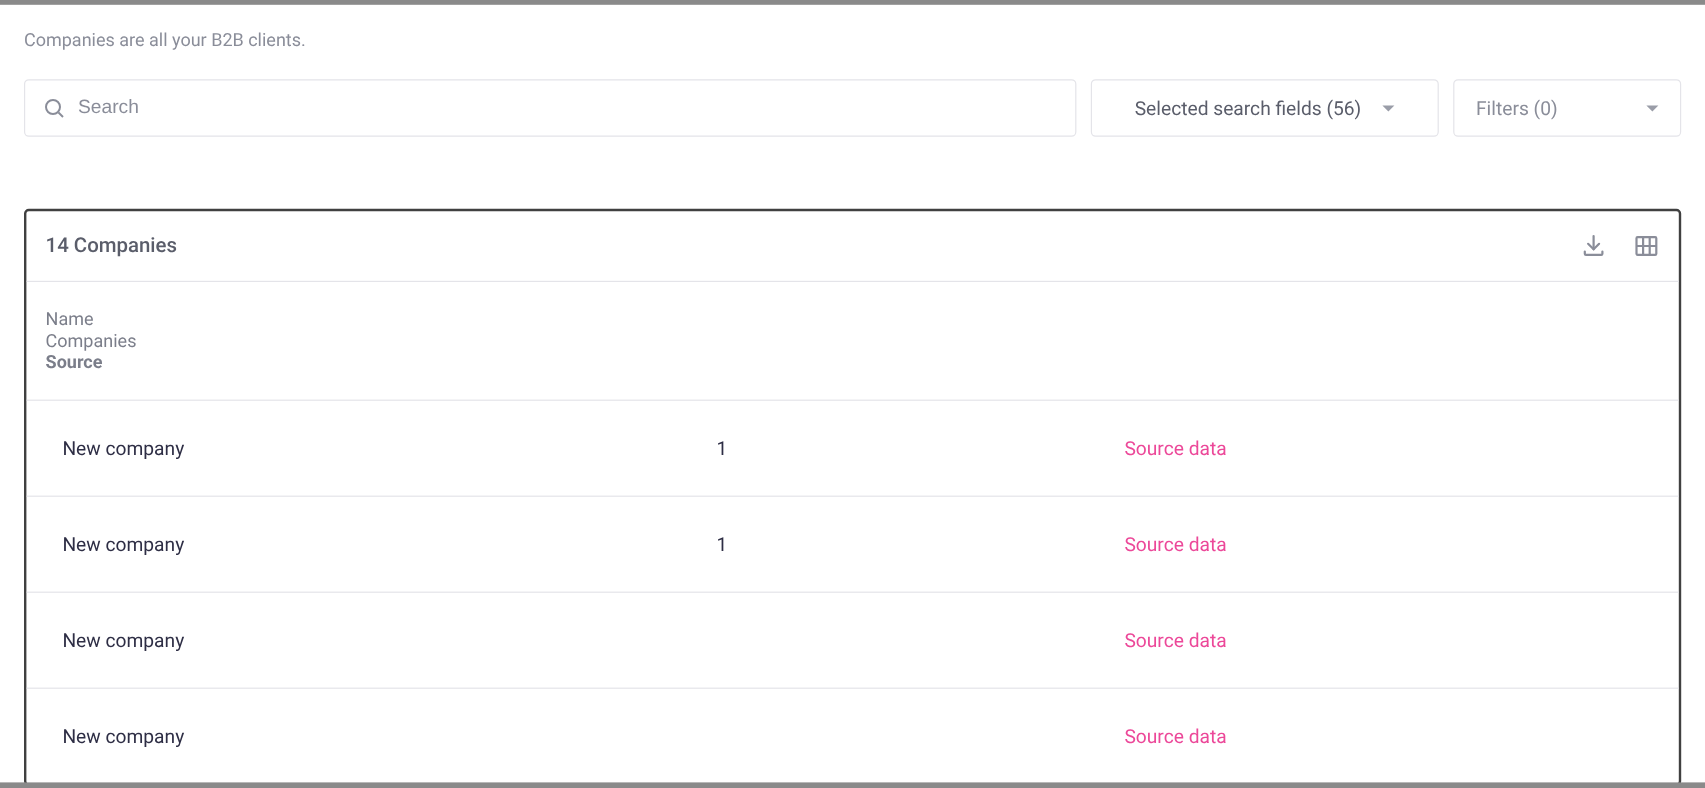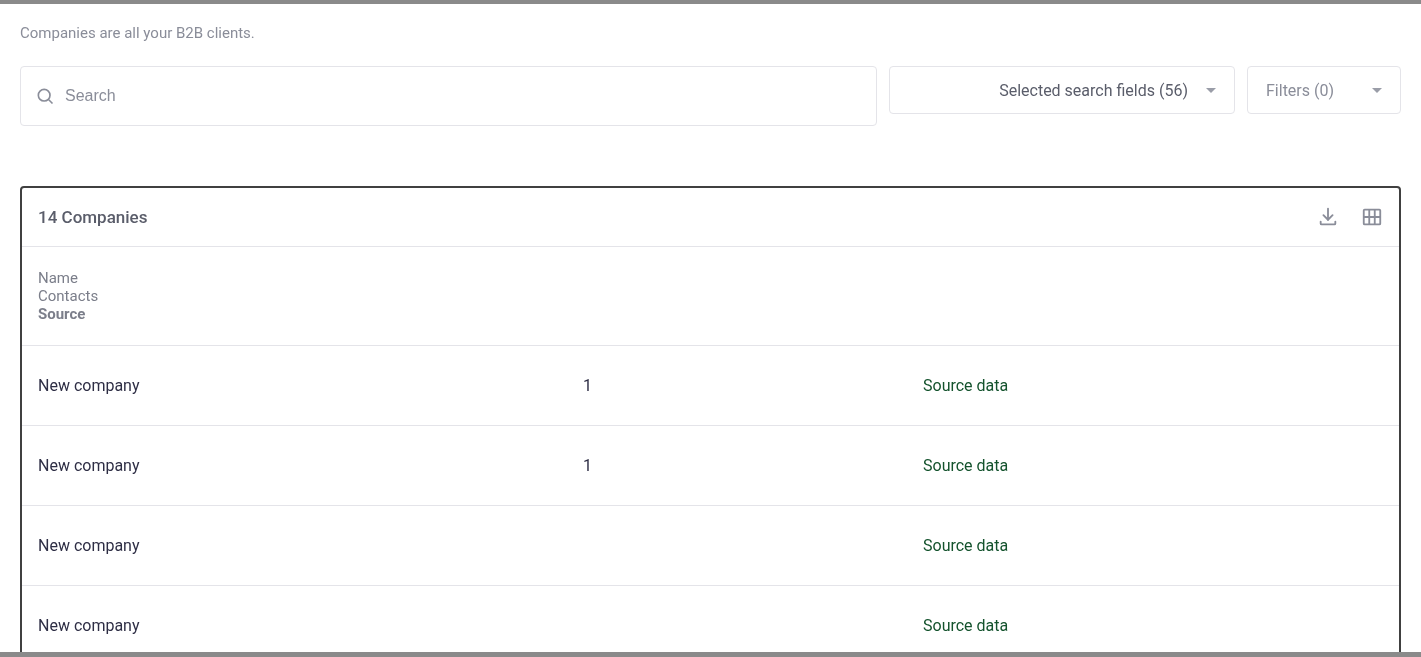--- a/index.html
+++ b/index.html
@@ -33,21 +33,21 @@
       display: flex;
       gap: 12px;
       margin-bottom: 60px;
     }
     .search-wrapper {
       flex: 1;
       border: 1px solid #e4e4e9;
       border-radius: 4px;
       display: flex;
       align-items: center;
-      height: 60px;
+      height: 48px;
       padding: 0 14px;
     }
     .search-icon {
       width: 20px;
       height: 20px;
       margin-right: 10px;
       color: #8a8d99;
       flex-shrink: 0;
     }
     .search-input {
@@ -68,25 +68,25 @@
       display: flex;
       align-items: center;
       padding: 0 18px;
       font-size: 16px;
       color: #5a5d6a;
       cursor: pointer;
       background: #fff;
       gap: 18px;
     }
     .dropdown-search-fields {
-      width: 346px;
-      justify-content: flex-end;
+      width: 290px;
+      justify-content: center;
     }
     .dropdown-filters {
-      width: 154px;
+      width: 190px;
       justify-content: space-between;
     }
     .dropdown-filters .dd-label {
       color: #8a8d99;
     }
     .caret-down {
       width: 0;
       height: 0;
       border-left: 5px solid transparent;
       border-right: 5px solid transparent;
@@ -151,29 +151,30 @@
       color: #2e2e45;
       align-items: center;
     }
     .table-row:last-child {
       border-bottom: none;
     }
     .row-name {
       width: 545px;
       flex-shrink: 0;
       color: #2e2e45;
+      margin-left: 14px;
     }
     .row-contacts {
       width: 340px;
       flex-shrink: 0;
       color: #2e2e45;
     }
     .row-source {
       flex: 1;
-      color: #14532d;
+      color: #ec4899;
     }
     .bottom-scrollbar {
       position: fixed;
       bottom: 0;
       left: 0;
       width: 100%;
       height: 5px;
       background: #8a8a8a;
     }
   </style>
@@ -228,21 +229,21 @@
             <line x1="9" y1="4" x2="9" y2="20"></line>
             <line x1="15" y1="4" x2="15" y2="20"></line>
             <line x1="3" y1="12" x2="21" y2="12"></line>
           </svg>
         </span>
       </div>
     </div>
 
     <div class="columns-row">
       <div class="col-name">Name</div>
-      <div class="col-contacts">Contacts</div>
+      <div class="col-contacts">Companies</div>
       <div class="col-source">Source</div>
     </div>
 
     <div class="table-row">
       <div class="row-name">New company</div>
       <div class="row-contacts">1</div>
       <div class="row-source">Source data</div>
     </div>
 
     <div class="table-row">

